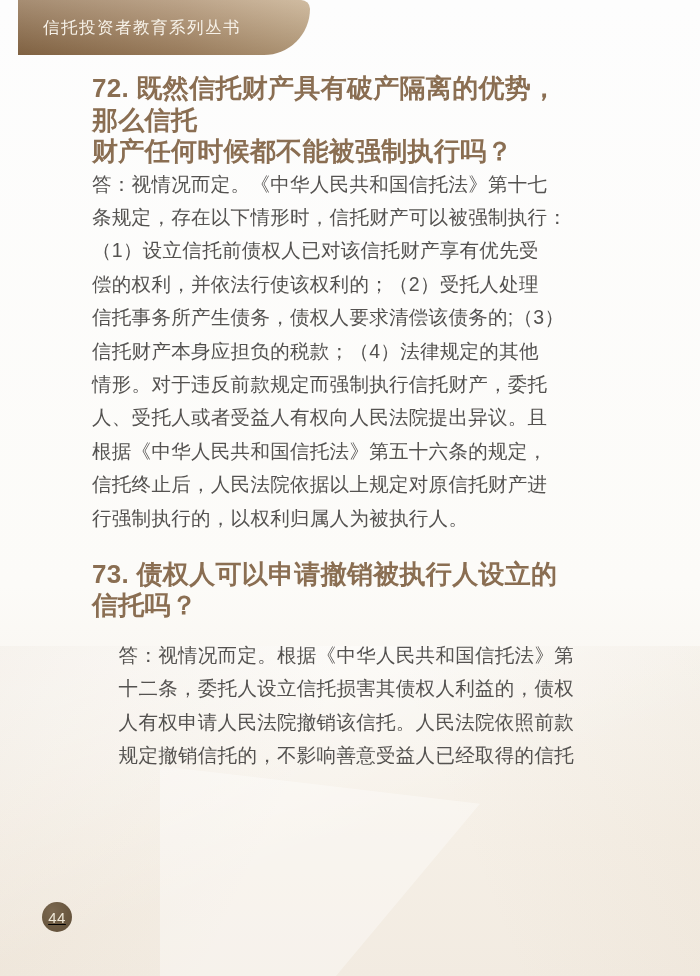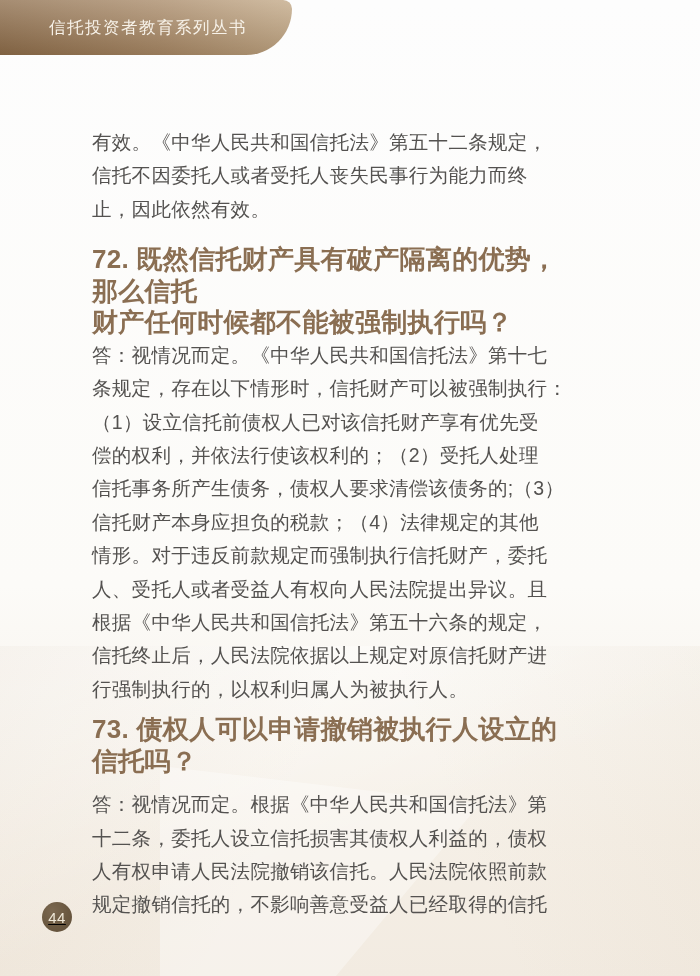--- a/index.html
+++ b/index.html
@@ -28,31 +28,31 @@
     left: 160px; bottom: 0;
     width: 320px; height: 210px;
     pointer-events: none;
     background: rgba(255,255,255,0.35);
     clip-path: polygon(0 0, 100% 18%, 55% 100%, 0 100%);
   }
 
   
   .banner {
     position: absolute;
-    top: 0; left: 0;
+    top: 0; left: 18px;
     width: 292px;
     height: 55px;
     box-sizing: border-box;
     border-radius: 0 10px 52px 0;
     background:
       linear-gradient(to bottom, rgba(255,255,255,0.22) 0%, rgba(56,36,16,0.16) 100%),
       linear-gradient(to right, #8d6d4b 0%, #a98a68 55%, #c3a987 100%);
     display: flex;
     align-items: center;
-    padding-left: 49px;
+    padding-left: 25px;
   }
   .banner-title {
     color: #f7f2e9;
     font-size: 16.5px;
     letter-spacing: 1.5px;
     white-space: nowrap;
   }
 
   
   main {
@@ -74,22 +74,22 @@
     font-size: 26px;
     line-height: 31.5px;
     font-weight: bold;
     color: #8a6e52;
     white-space: pre-line;
     letter-spacing: 0.3px;
   }
   .m-intro   { margin-top: 71px; }
   .m-q72     { margin-top: 18px; }
   .m-a72     { }
-  .m-q73     { margin-top: 8px; }
-  .m-a73     { margin-top: 11px; }
+  .m-q73     { margin-top: 24px; }
+  .m-a73     { margin-top: 17px; text-align: right; }
 
   
   .page-badge {
     position: absolute;
     left: 42px;
     top: 902px;
     width: 30px;
     height: 30px;
     border-radius: 50%;
     background: radial-gradient(circle at 35% 30%, #7b6850 0%, #6a5840 55%, #5f4e39 100%);
@@ -108,23 +108,20 @@
 <body>
 
 <div class="bg-sheen"></div>
 <div class="bg-facet-a"></div>
 
 <header class="banner">
   <span class="banner-title">信托投资者教育系列丛书</span>
 </header>
 
 <main>
-  <p class="body-para m-intro">有效。《中华人民共和国信托法》第五十二条规定，
-信托不因委托人或者受托人丧失民事行为能力而终
-止，因此依然有效。</p>
 
   <h2 class="question-heading m-q72">72. 既然信托财产具有破产隔离的优势，那么信托
 财产任何时候都不能被强制执行吗？</h2>
 
   <p class="body-para m-a72">答：视情况而定。《中华人民共和国信托法》第十七
 条规定，存在以下情形时，信托财产可以被强制执行：
 （1）设立信托前债权人已对该信托财产享有优先受
 偿的权利，并依法行使该权利的；（2）受托人处理
 信托事务所产生债务，债权人要求清偿该债务的;（3）
 信托财产本身应担负的税款；（4）法律规定的其他

